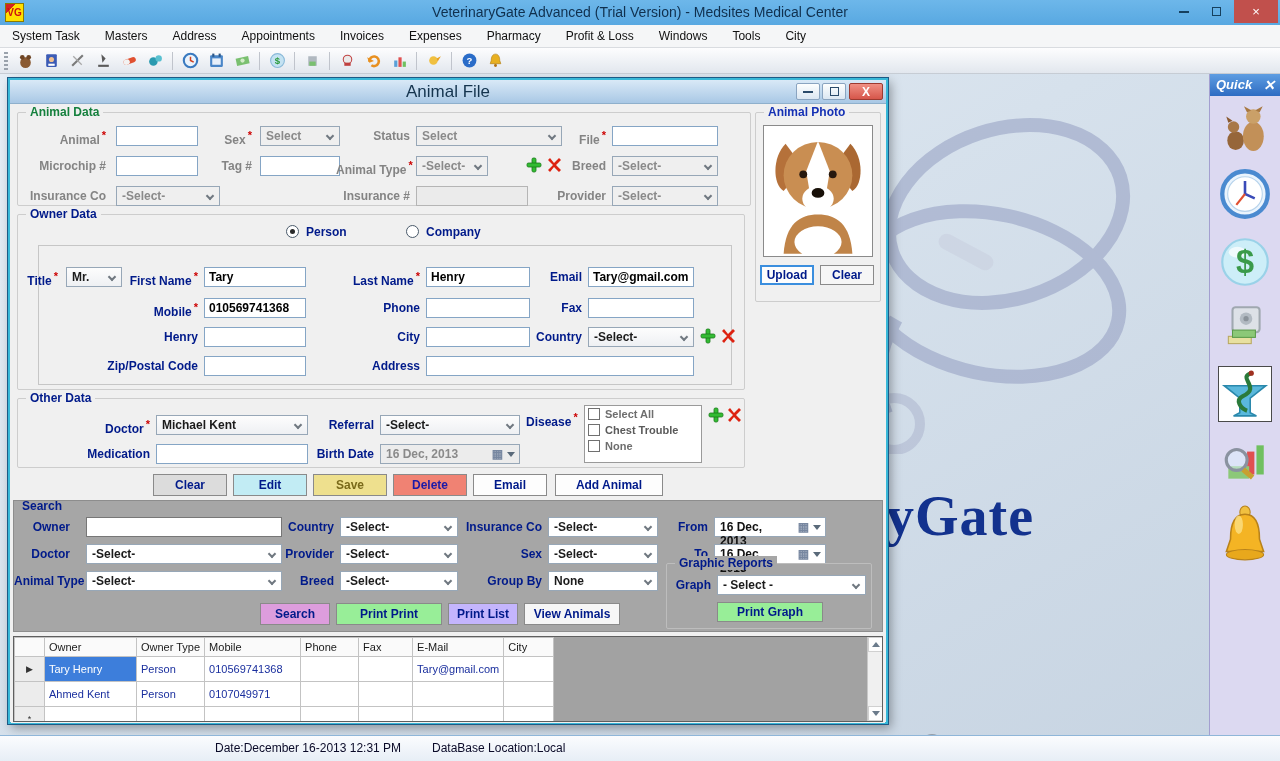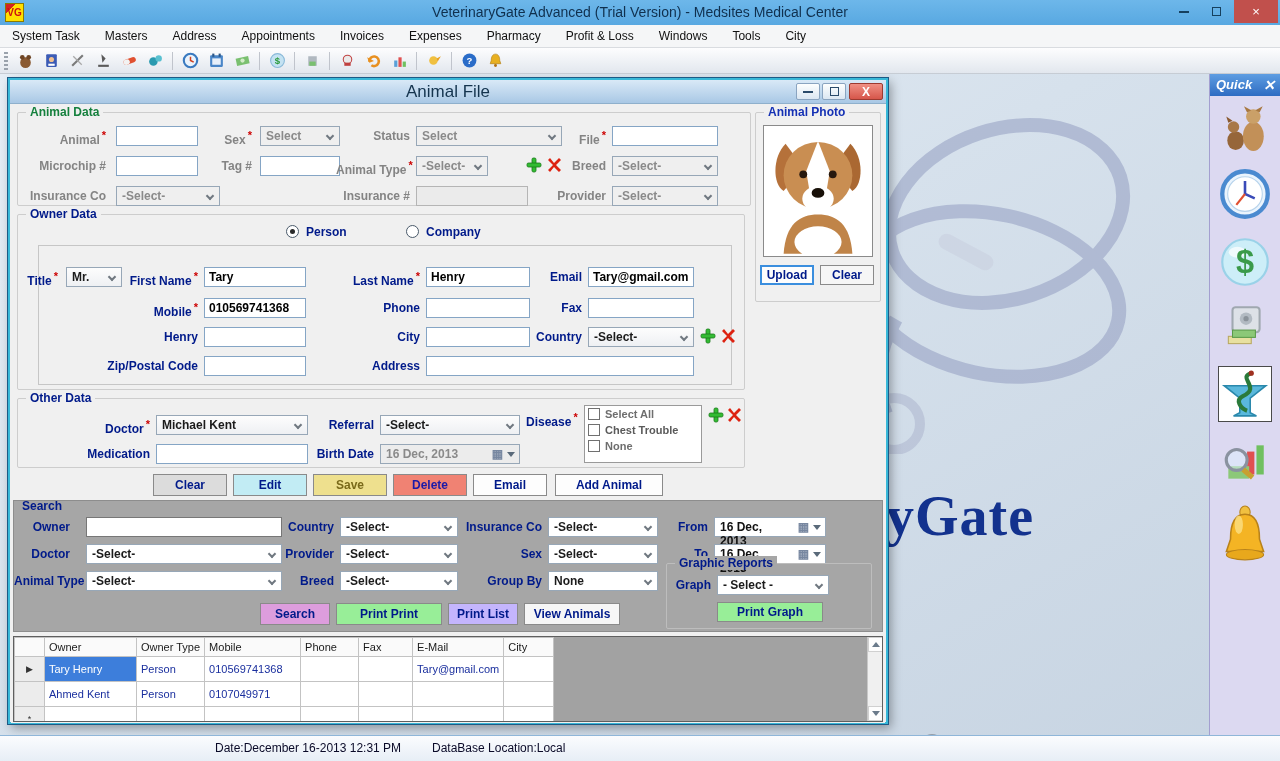--- a/index.html
+++ b/index.html
@@ -465,21 +465,21 @@
         <span class="lb" style="left:0px;top:73px;width:66px;">Animal Type</span>
         <div class="sel white" style="left:72px;top:70px;width:196px;"><span>-Select-</span><span class="chev"></span></div>
         <span class="lb" style="left:280px;top:73px;width:40px;">Breed</span>
         <div class="sel white" style="left:326px;top:70px;width:118px;"><span>-Select-</span><span class="chev"></span></div>
         <span class="lb" style="left:464px;top:73px;width:64px;">Group By</span>
         <div class="sel white" style="left:534px;top:70px;width:110px;"><span>None</span><span class="chev"></span></div>
 
         <div class="grp" style="left:652px;top:62px;width:206px;height:66px;border-color:#bdbdbd;">
           <span class="legend ongray" style="background:#a6a6a6;">Graphic Reports</span>
           <span class="lb" style="left:4px;top:14px;width:40px;">Graph</span>
-          <div class="sel white" style="left:50px;top:11px;width:112px;"><span>- Select -</span><span class="chev"></span></div>
+          <div class="sel white" style="left:50px;top:11px;width:149px;"><span>- Select -</span><span class="chev"></span></div>
           <div class="btn" style="left:50px;top:38px;width:106px;height:20px;background:#98ee98;">Print Graph</div>
         </div>
 
         <div class="btn" style="left:246px;top:102px;width:70px;background:#dd9ddd;">Search</div>
         <div class="btn" style="left:322px;top:102px;width:106px;background:#98ee98;">Print Print</div>
         <div class="btn" style="left:434px;top:102px;width:70px;background:#c4b5fd;">Print List</div>
         <div class="btn" style="left:510px;top:102px;width:96px;background:#f6f6f6;">View Animals</div>
       </div>
 
       <div class="gridwrap">

